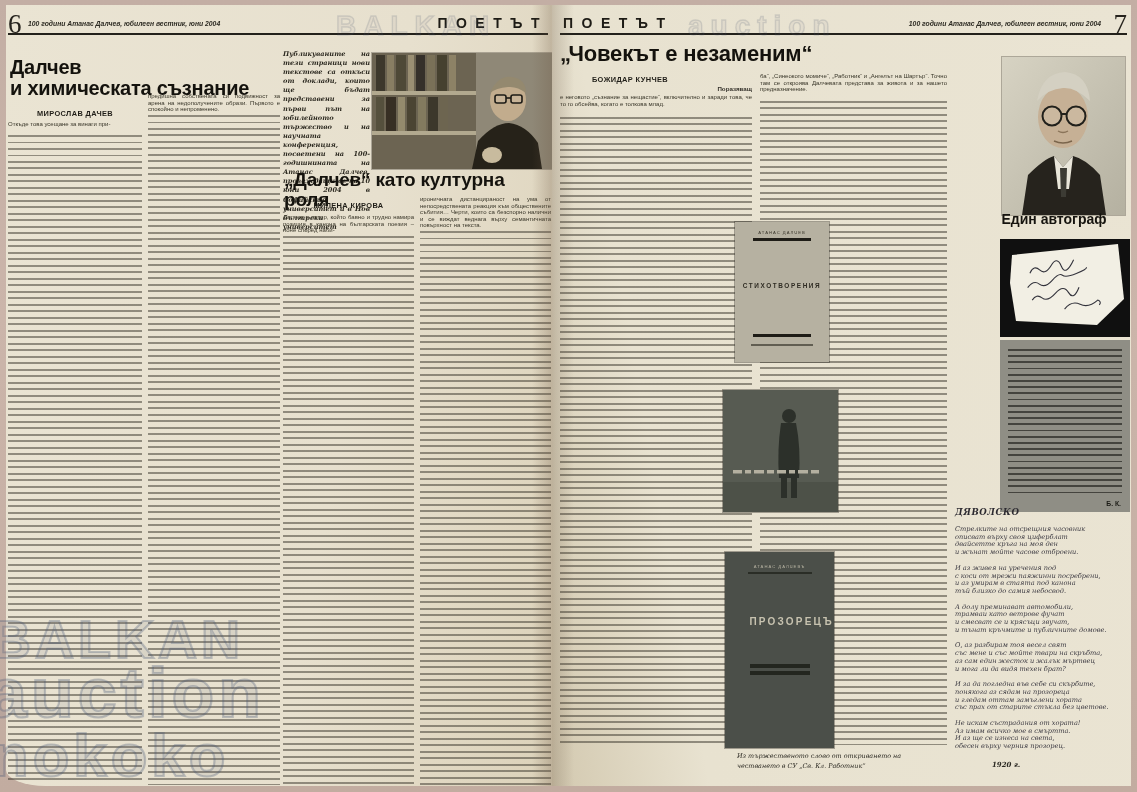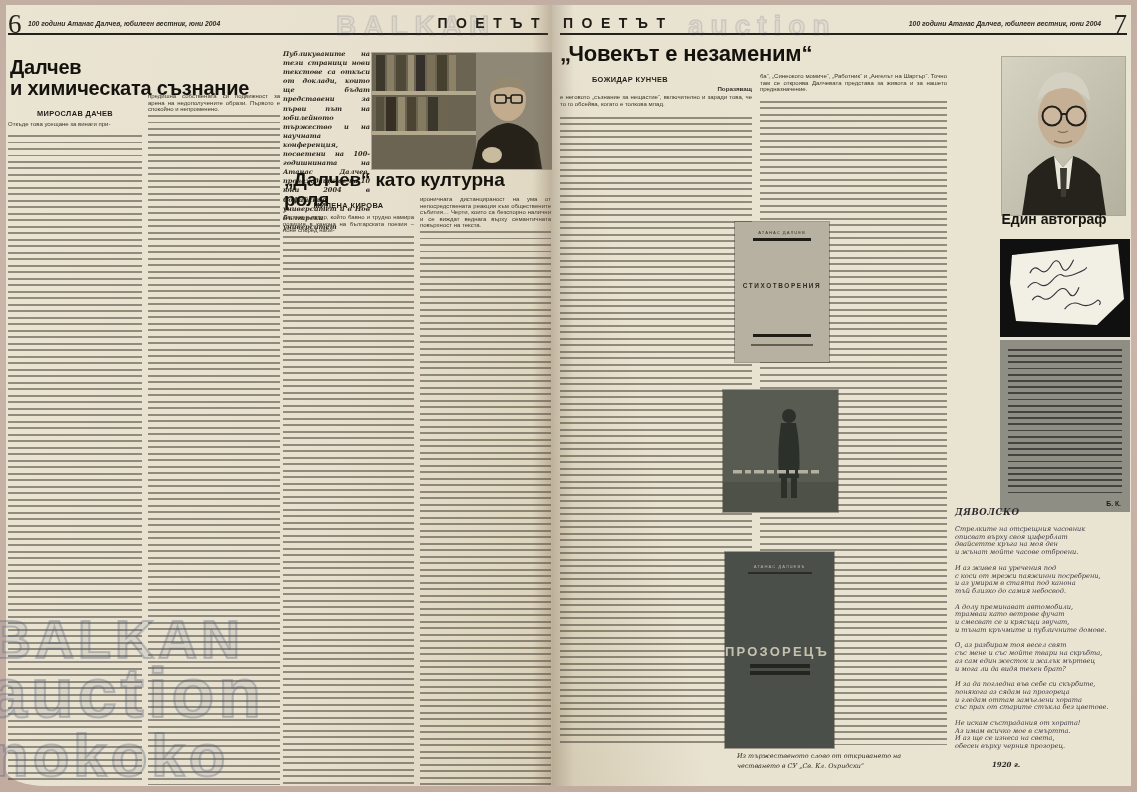--- a/index.html
+++ b/index.html
@@ -30,21 +30,21 @@
   .photo { position:absolute; background:#8f897a; box-shadow:0 0 0 1px rgba(60,55,45,.35); }
   .cover { position:absolute; box-shadow:0 0 0 1px rgba(50,48,40,.4); }
   .cover-poems { background:#b6b1a1; }
   .cover-window { background:#4b4f49; }
   .cover-figure { background:#585c53; }
   .cover .author-l { position:absolute; width:100%; text-align:center; font-size:4.2px; letter-spacing:1px; color:#39352a; }
   .cover .author-d { position:absolute; width:100%; text-align:center; font-size:4.2px; letter-spacing:1px; color:#b7b3a2; }
   .cover .bar-d { position:absolute; left:50%; transform:translateX(-50%); background:#1e1c16; }
   .cover .bar-l { position:absolute; left:50%; transform:translateX(-50%); background:#23261f; }
   .cover .title-l { position:absolute; width:100%; text-align:center; font-weight:bold; font-size:6.4px; letter-spacing:1.6px; color:#2f2c23; }
-  .cover .title-d { position:absolute; width:100%; text-align:left; font-weight:bold; font-size:13px; letter-spacing:2.2px; color:#c7c2af;margin-top:28px; }
+  .cover .title-d { position:absolute; width:100%; text-align:right; font-weight:bold; font-size:10px; letter-spacing:2.2px; color:#c7c2af; }
   .cover .imprint { position:absolute; left:50%; transform:translateX(-50%); height:2px; background:rgba(40,38,30,.6); }
 
   .sb-heading { position:absolute; font-weight:bold; font-size:14px; color:#16140f; text-align:center; }
   .autograph { position:absolute; background:#0e0e0e; }
   .note-box { position:absolute; background:#8f8e85; }
   .note-box .greek-in { position:absolute; left:8px; right:8px; top:9px; bottom:16px;
         background-image:repeating-linear-gradient(to bottom, rgba(22,22,18,.62) 0, rgba(22,22,18,.62) 1.8px, rgba(0,0,0,0) 1.8px, rgba(0,0,0,0) 6.2px); }
   .note-initials { position:absolute; right:9px; bottom:5px; font-weight:bold; font-size:6.8px; color:#1b1b16; }
 
   .poem { position:absolute; font-family:"DejaVu Serif", serif; font-style:italic; color:#3a3840; }
@@ -177,21 +177,21 @@
     <div class="cover cover-window" style="left:173px; top:547px; width:109px; height:196px; z-index:2;">
       <div class="author-d" style="top:12px;">АТАНАС ДАЛЧЕВЪ</div>
       <div class="bar-l" style="top:20px; width:64px; height:2px; background:#2a2d26;"></div>
       <div class="title-d" style="top:64px;">ПРОЗОРЕЦЪ</div>
       <div class="bar-l" style="top:112px; width:60px; height:4px;"></div>
       <div class="bar-l" style="top:119px; width:60px; height:4px;"></div>
     </div>
 
     <div class="source-caption" style="left:185px; top:746px; width:196px;">
       <span style="display:block;">Из тържественото слово от откриването на</span>
-      <span style="display:block;">честването в СУ „Св. Кл. Охридски“</span>
+      <span style="display:block;">честването в СУ „Св. Кл. Работник“</span>
     </div>
 
     <div class="photo" style="left:450px; top:52px; width:123px; height:158px; background:#cbc7b7;">
       <svg width="123" height="158" viewBox="0 0 123 158">
         <rect x="0" y="0" width="123" height="158" fill="#cdc9b9"></rect>
         <rect x="0" y="0" width="123" height="158" fill="url(#pgrad)"></rect>
         <defs>
             <linearGradient id="pgrad" x1="0" y1="0" x2="1" y2="1">
           <stop offset="0" stop-color="#d8d4c4" stop-opacity="0.9"></stop>
               <stop offset="1" stop-color="#b2ae9e" stop-opacity="0.9"></stop>

